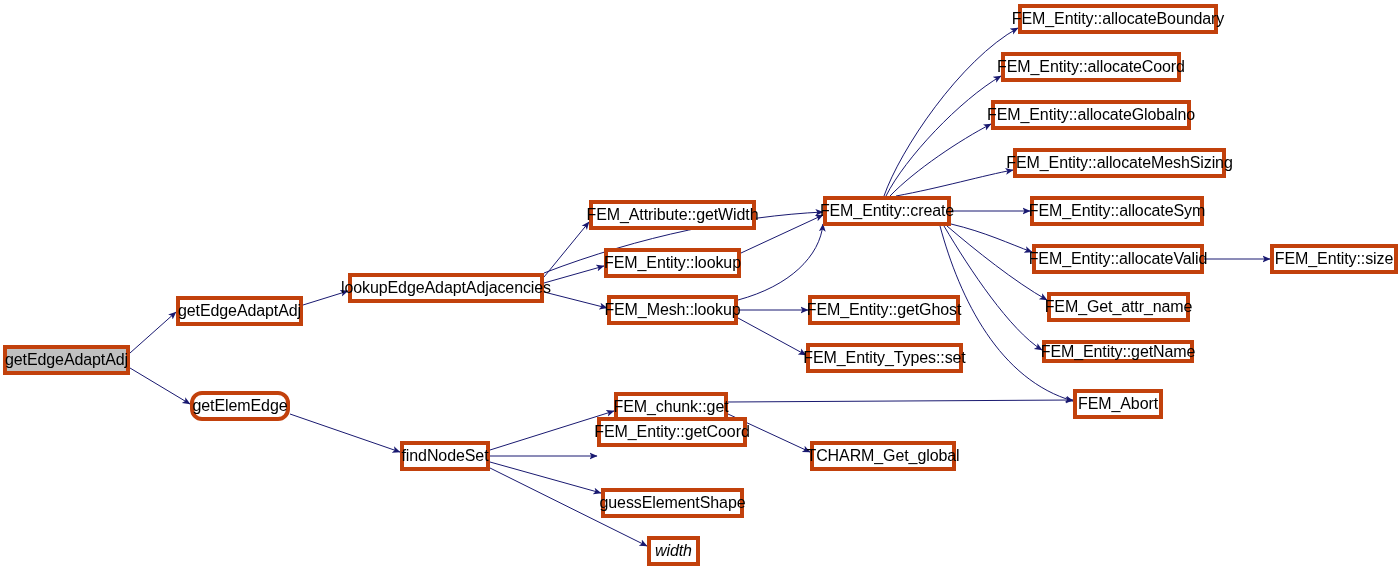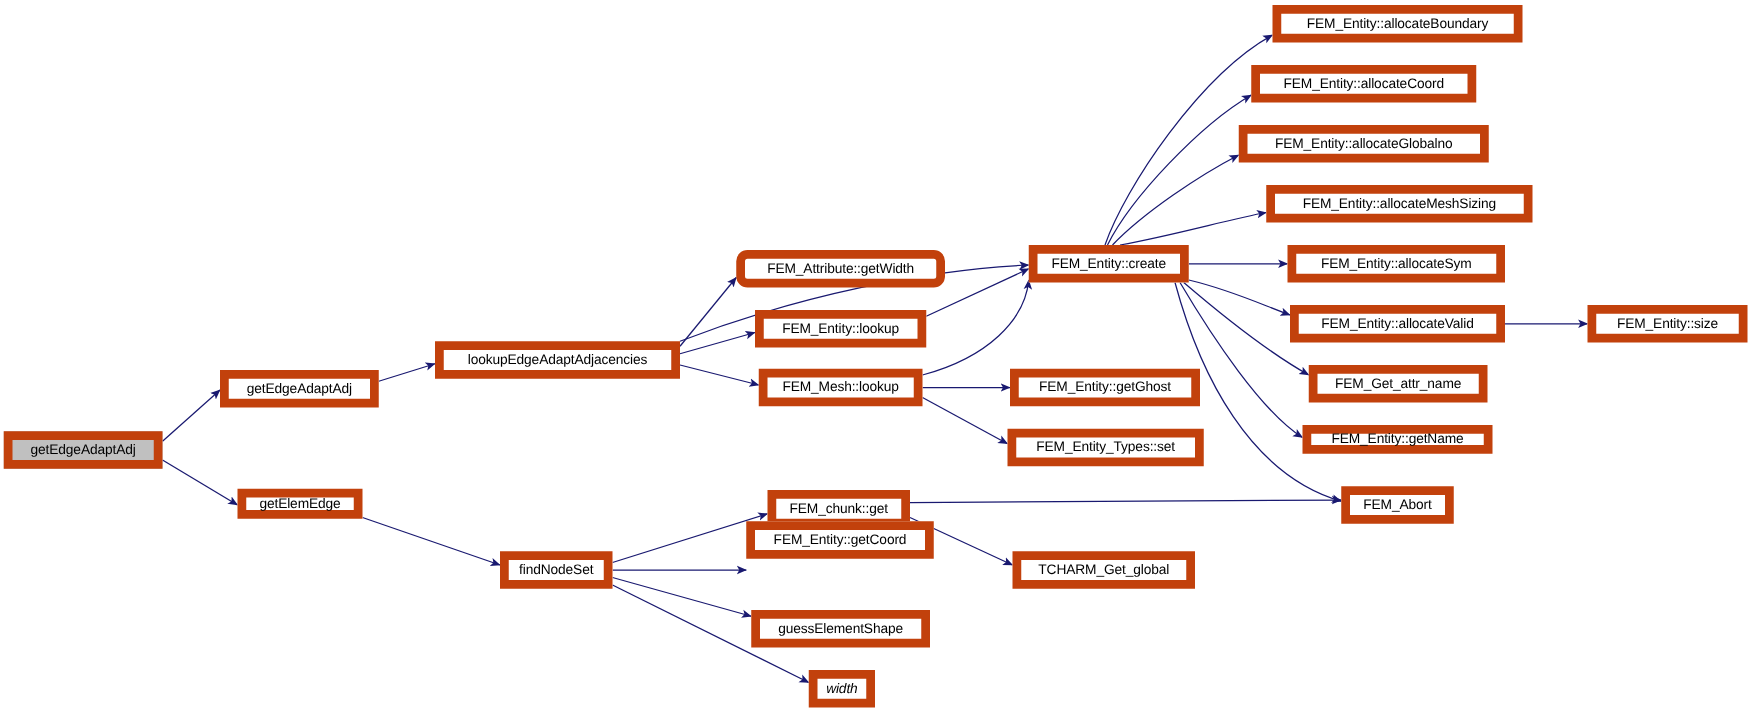--- a/index.html
+++ b/index.html
@@ -20,24 +20,24 @@
     position: absolute;
     left: 0;
     top: 0;
     width: 1400px;
     height: 567px;
     pointer-events: none;
   }
   .node {
     position: absolute;
     box-sizing: border-box;
-    border: 7px solid #c2410c;
+    border: 4px solid #c2410c;
     background: #ffffff;
     color: #000000;
-    font-size: 11px;
+    font-size: 16px;
     line-height: 1;
     display: flex;
     align-items: center;
     justify-content: center;
     white-space: nowrap;
     padding: 0 4px;
     letter-spacing: -0.1px;
   }
   .node.root {
     background: #c0c0c0;
@@ -84,30 +84,30 @@
         <path d="M 1204,259 L 1270,259" fill="none" stroke="#191970" stroke-width="1" marker-end="url(#arrow)"></path>
       </g>
   </svg>
   <div id="nodes-layer">
       <div class="node root" style="left: 3px; top: 345px; width: 127px; height: 30px;">
         <span>getEdgeAdaptAdj</span>
       </div>
       <div class="node" style="left: 176px; top: 296px; width: 127px; height: 30px;">
         <span>getEdgeAdaptAdj</span>
       </div>
-      <div class="node" style="left: 190px; top: 391px; width: 100px; height: 24px;">
+      <div class="node" style="left: 190px; top: 391px; width: 100px; height: 30px; border-radius: 12px;">
         <span>getElemEdge</span>
       </div>
       <div class="node" style="left: 348px; top: 273px; width: 196px; height: 30px;">
         <span>lookupEdgeAdaptAdjacencies</span>
       </div>
       <div class="node" style="left: 400px; top: 441px; width: 90px; height: 30px;">
         <span>findNodeSet</span>
       </div>
-      <div class="node" style="left: 589px; top: 200px; width: 167px; height: 30px; border-radius: 9px;">
+      <div class="node" style="left: 589px; top: 200px; width: 167px; height: 30px;">
         <span>FEM_Attribute::getWidth</span>
       </div>
       <div class="node" style="left: 604px; top: 248px; width: 137px; height: 30px;">
         <span>FEM_Entity::lookup</span>
       </div>
       <div class="node" style="left: 607px; top: 295px; width: 131px; height: 30px;">
         <span>FEM_Mesh::lookup</span>
       </div>
       <div class="node" style="left: 808px; top: 295px; width: 152px; height: 30px;">
         <span>FEM_Entity::getGhost</span>

